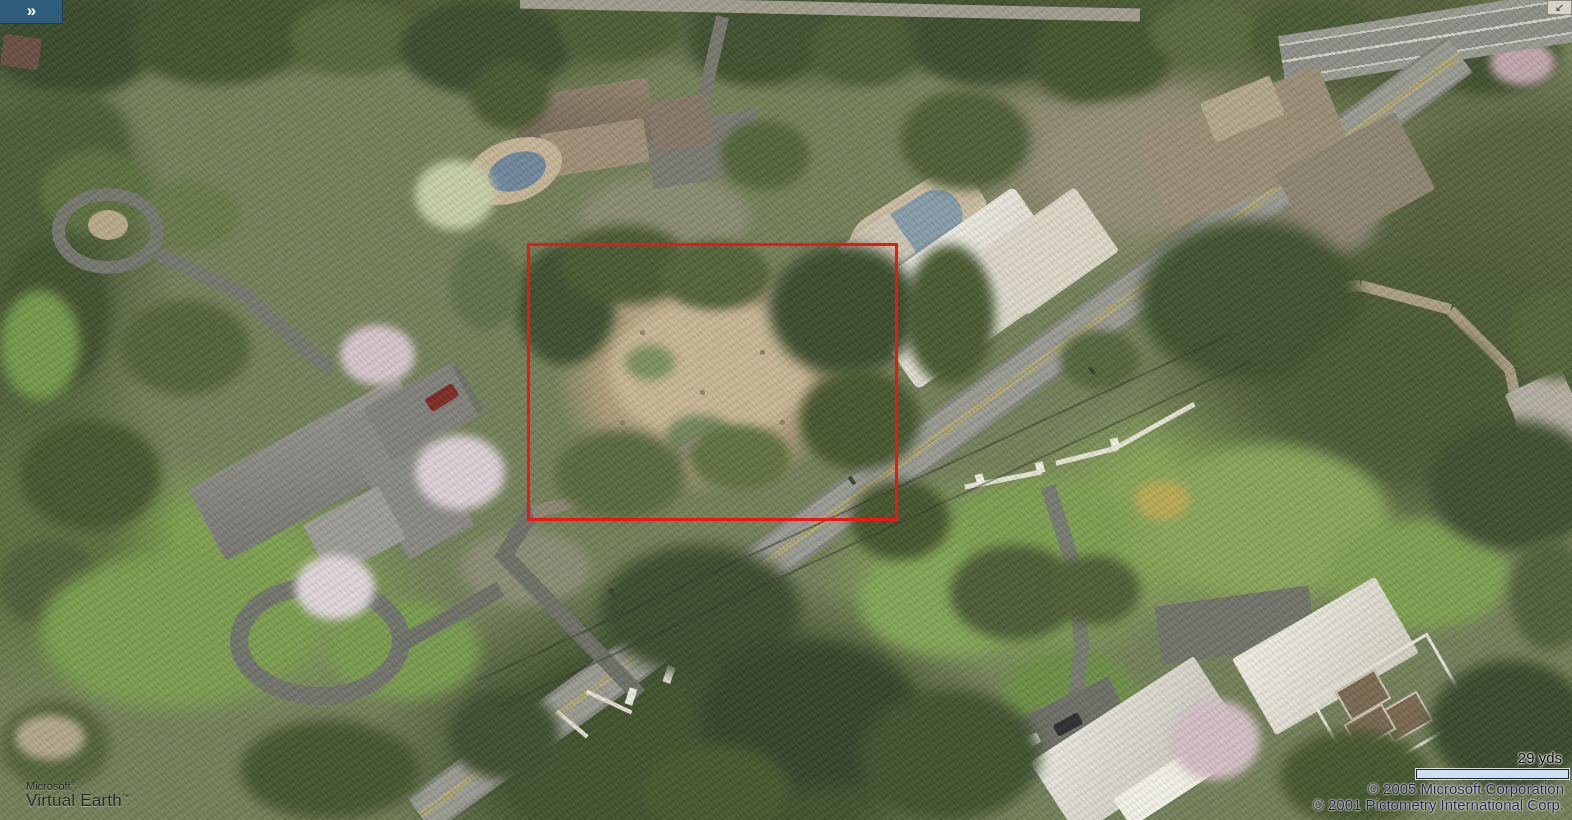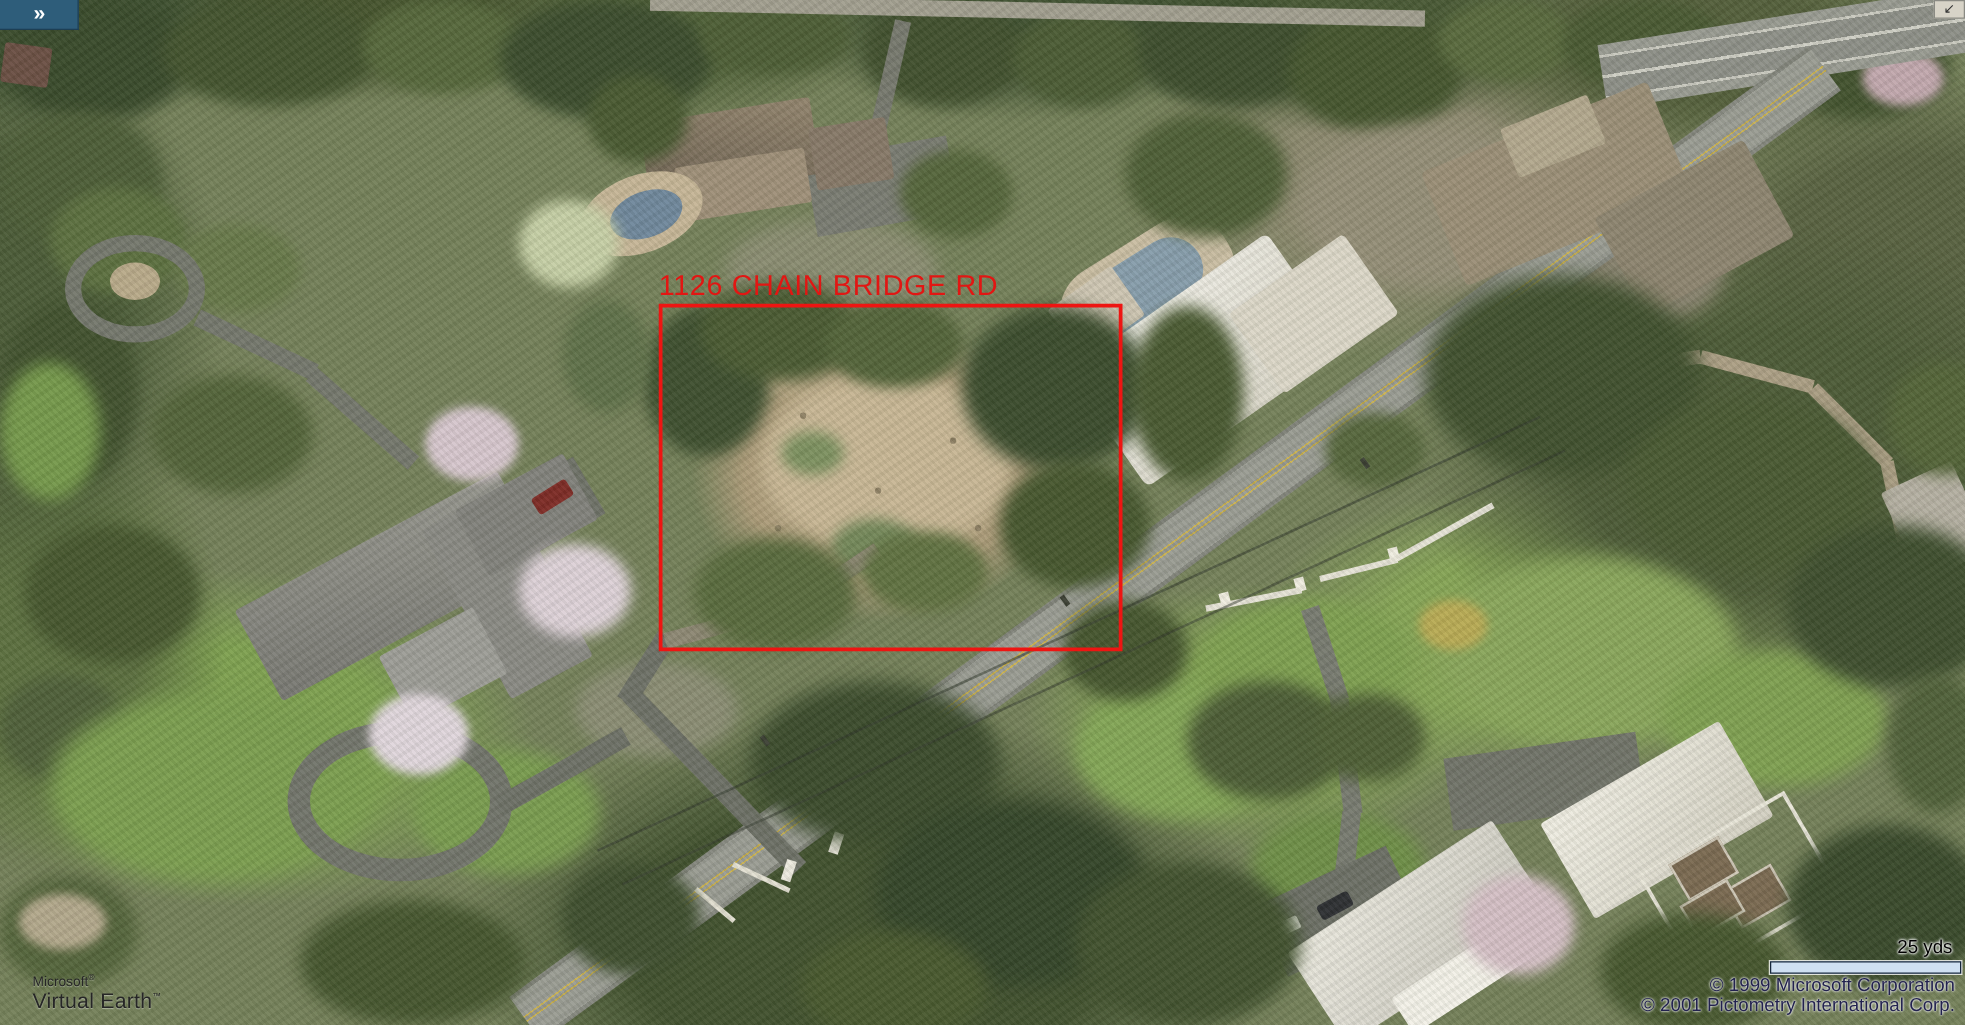--- a/index.html
+++ b/index.html
@@ -210,31 +210,30 @@
 
   <div class="bar" style="left:440px;top:506px;width:830px;height:2px;transform:rotate(-24.7deg);background:#333a2e;opacity:.55"></div>
   <div class="bar" style="left:460px;top:533px;width:830px;height:2px;transform:rotate(-24.7deg);background:#333a2e;opacity:.5"></div>
   <div class="bar" style="left:610px;top:588px;width:4px;height:9px;transform:rotate(-36deg);background:#3c4034"></div>
   <div class="bar" style="left:850px;top:476px;width:4px;height:9px;transform:rotate(-36deg);background:#3c4034"></div>
   <div class="bar" style="left:1090px;top:366px;width:4px;height:9px;transform:rotate(-36deg);background:#3c4034"></div>
 
   <div id="grain"></div>
 
   <div id="highlight-box"></div>
-  <div id="address-label">1126 CHAIN BRIDGE RD</div>
 
   <div id="expand-btn">
     <span>»</span>
   </div>
   <div id="corner-btn">
     <span>↙</span>
   </div>
 
-  <div id="scale-label">25 yds</div>
+  <div id="scale-label">29 yds</div>
   <div id="scale-bar"></div>
-  <div id="copy1" class="copy">© 1999 Microsoft Corporation</div>
+  <div id="copy1" class="copy">© 2005 Microsoft Corporation</div>
   <div id="copy2" class="copy">© 2001 Pictometry International Corp.</div>
 
   <div id="ve-logo">
     <div class="l1"><span>Microsoft</span><sup>®</sup></div>
     <div class="l2"><span>Virtual Earth</span><sup>™</sup></div>
   </div>
 </div>
 
 </body></html>

